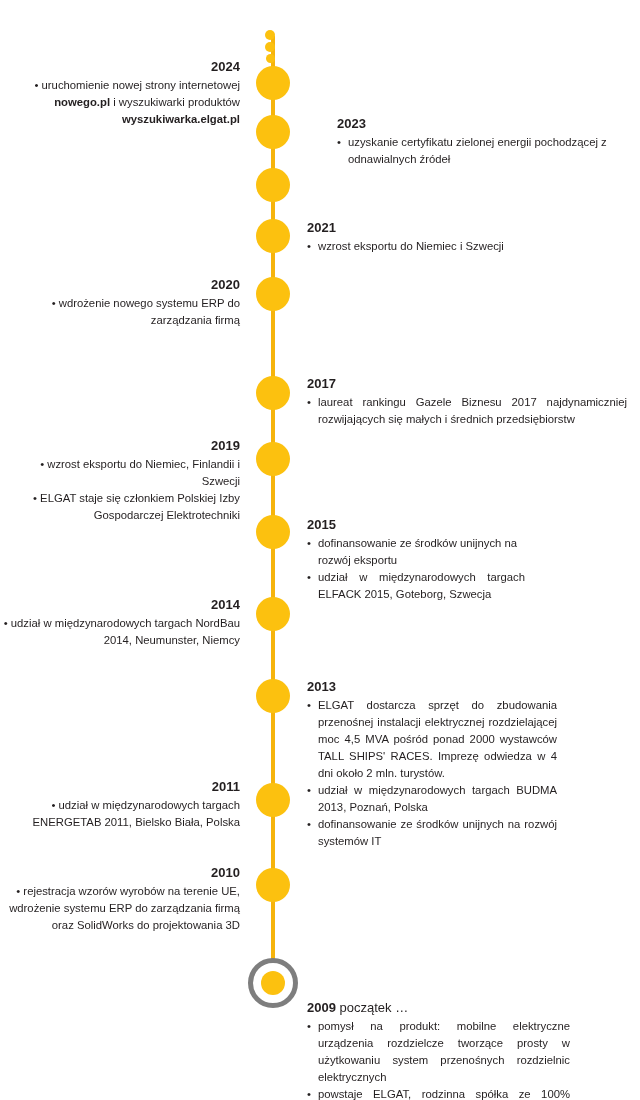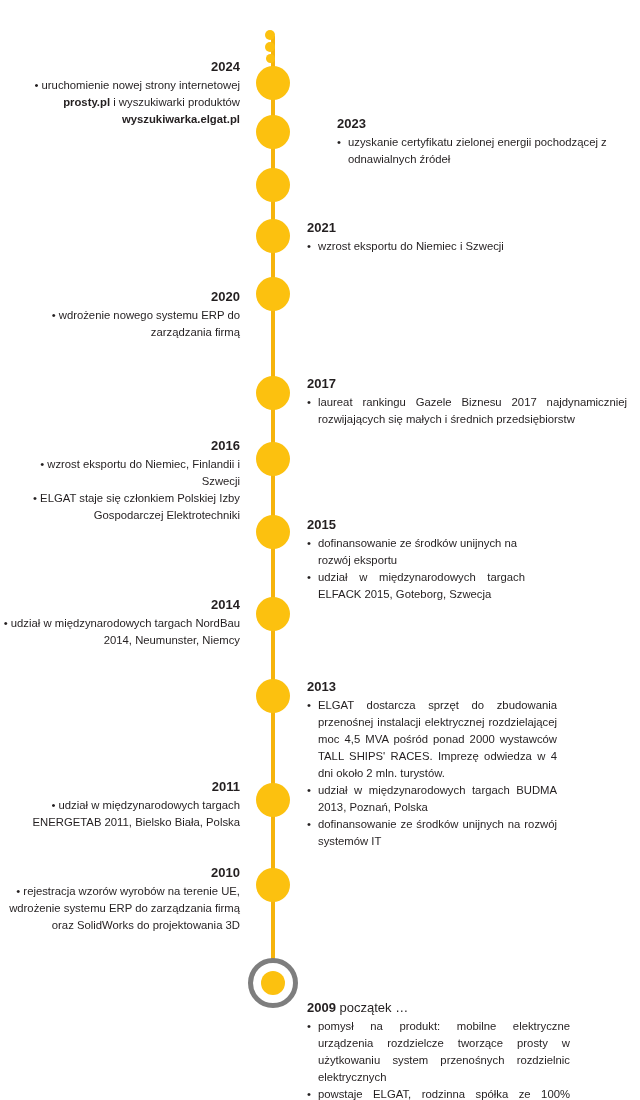--- a/index.html
+++ b/index.html
@@ -97,21 +97,21 @@
     position:absolute;
     left:0;
     top:0;
   }
   .entry.right ul.points li.justify { text-align:justify; }
   .entry.right ul.points li.justify > span.txt { display:inline; }
 
   
   .w-2024 { width:240px; }
   .w-2022 { width:240px; }
-  .w-2020 { width:240px;margin-top:12px; }
+  .w-2020 { width:240px; }
   .w-2016 { width:240px; }
   .w-2014 { width:240px; }
   .w-2011 { width:240px; }
   .w-2010 { width:240px; }
 
   .w-2023 { width:290px; }
   .w-2021 { width:290px; }
   .w-2017 { width:320px; }
   .w-2015 { width:218px; }
   .w-2013 { width:250px; }
@@ -140,21 +140,21 @@
   <div class="node" style="top:679px;"></div>
   <div class="node" style="top:783px;"></div>
   <div class="node" style="top:868px;"></div>
 
   <div class="start-ring"></div>
   <div class="start-core"></div>
 
   <div class="entry left w-2024" style="top:58px;">
     <span class="year"><span>2024</span><span class="suffix"></span></span>
     <ul class="points">
-      <li>• uruchomienie nowej strony internetowej <b>prosty.pl</b> i wyszukiwarki produktów <b>wyszukiwarka.elgat.pl</b></li>
+      <li>• uruchomienie nowej strony internetowej <b>nowego.pl</b> i wyszukiwarki produktów <b>wyszukiwarka.elgat.pl</b></li>
     </ul>
   </div>
 
   <div class="entry right w-2023" style="top:115px;margin-left:30px;">
     <span class="year"><span>2023</span><span class="suffix"></span></span>
     <ul class="points">
       <li>
         <span class="bul">•</span>
         <span class="txt">uzyskanie certyfikatu zielonej energii pochodzącej z odnawialnych źródeł</span>
       </li>
@@ -183,21 +183,21 @@
     <span class="year"><span>2017</span><span class="suffix"></span></span>
     <ul class="points">
       <li class="justify">
         <span class="bul">•</span>
         <span class="txt">laureat rankingu Gazele Biznesu 2017 najdynamiczniej rozwijających się małych i średnich przedsiębiorstw</span>
       </li>
     </ul>
   </div>
 
   <div class="entry left w-2016" style="top:437px;">
-    <span class="year"><span>2016</span><span class="suffix"></span></span>
+    <span class="year"><span>2019</span><span class="suffix"></span></span>
     <ul class="points">
       <li>• wzrost eksportu do Niemiec, Finlandii i Szwecji</li>
       <li>• ELGAT staje się członkiem Polskiej Izby Gospodarczej Elektrotechniki</li>
     </ul>
   </div>
 
   <div class="entry right w-2015" style="top:516px;">
     <span class="year"><span>2015</span><span class="suffix"></span></span>
     <ul class="points">
       <li>

